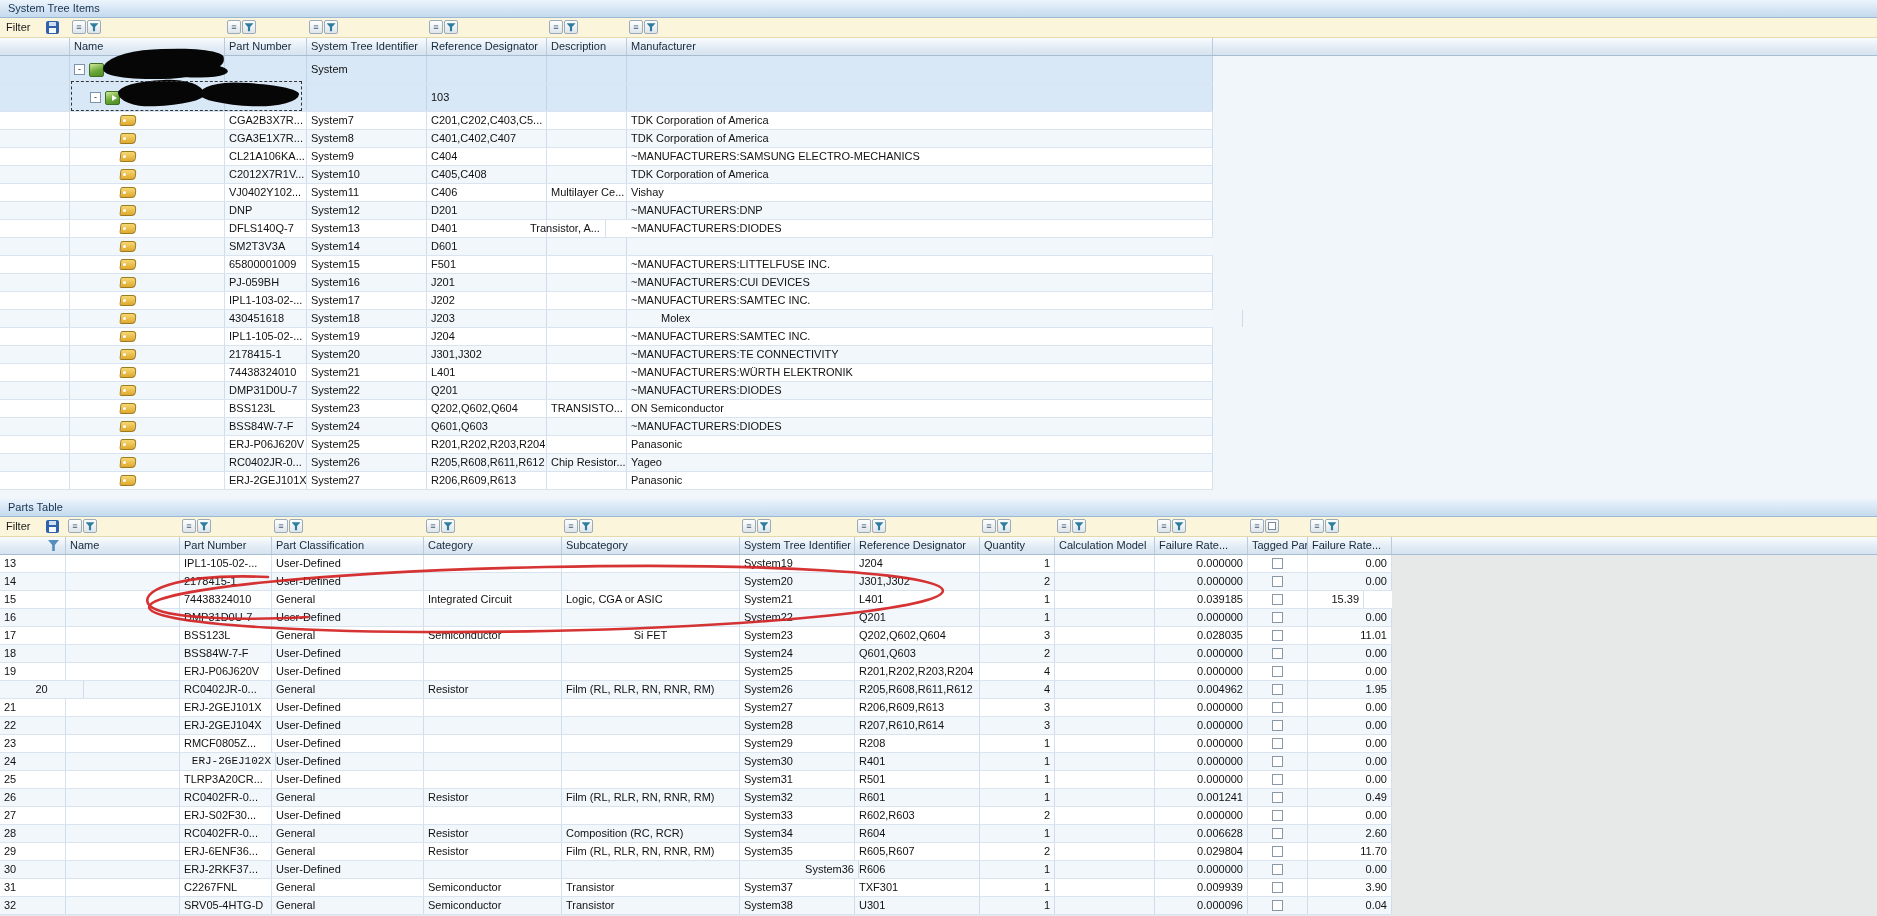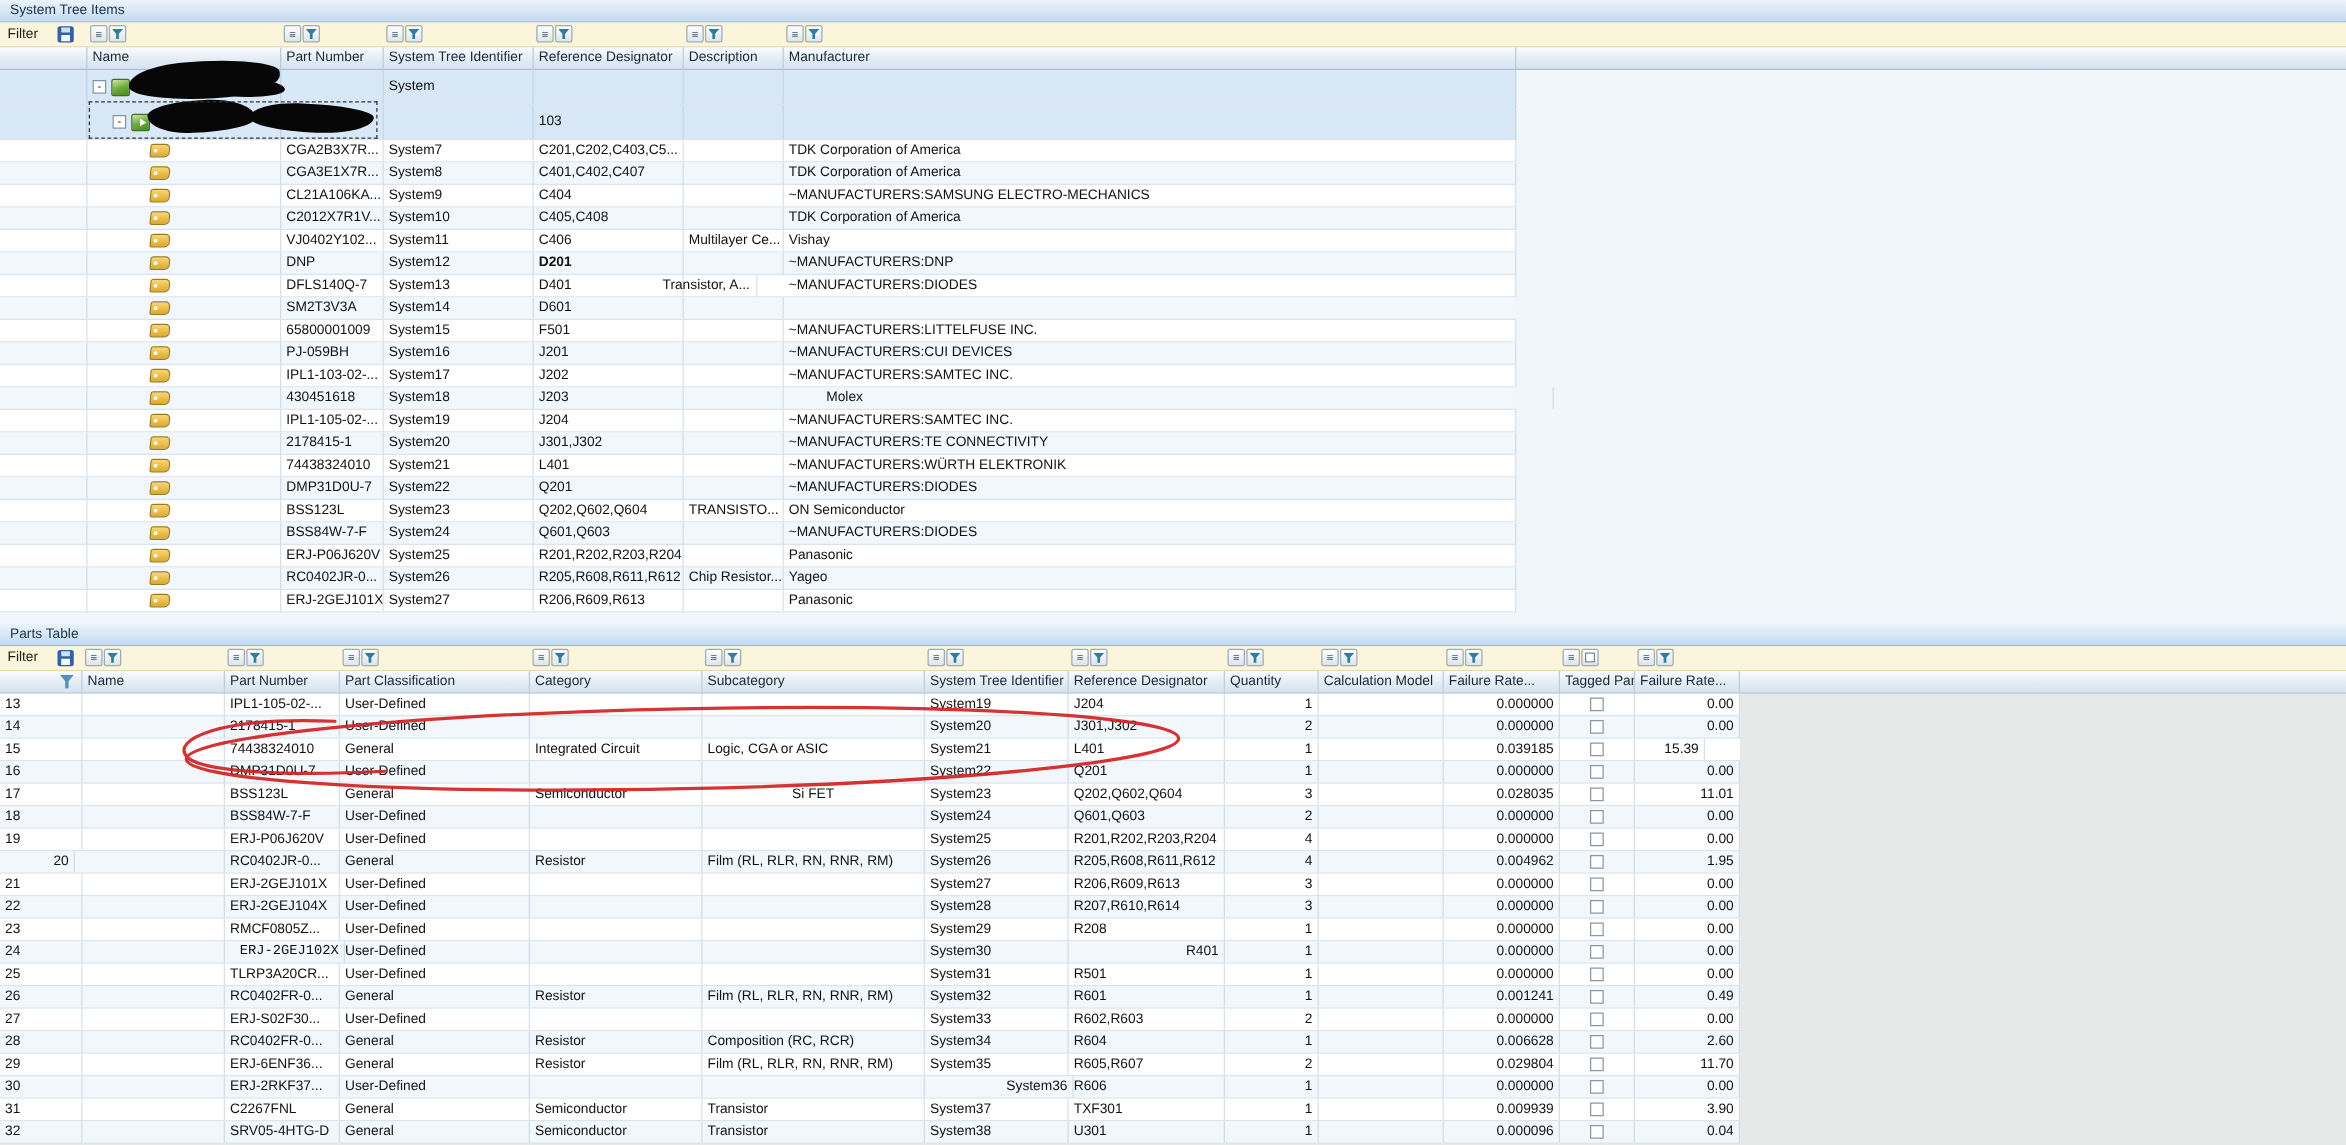--- a/index.html
+++ b/index.html
@@ -187,21 +187,21 @@
         <div class="cell" style="left: 547px; width: 80px; text-align: left;">Multilayer Ce...</div>
         <div class="cell" style="left: 627px; width: 586px; text-align: left;">Vishay</div>
       </div>
       <div class="trow odd" style="top: 146px; height: 18px; width: 1213px;">
         <div class="cell" style="left: 0px; width: 70px; text-align: left;"></div>
         <div class="cell flex" style="left: 70px; width: 155px; text-align: left;">
           <span class="icon-tag" style="margin-left: 46px;"></span>
         </div>
         <div class="cell" style="left: 225px; width: 82px; text-align: left;">DNP</div>
         <div class="cell" style="left: 307px; width: 120px; text-align: left;">System12</div>
-        <div class="cell" style="left: 427px; width: 120px; text-align: left; font-weight: bold;">D201</div>
+        <div class="cell" style="left: 427px; width: 120px; text-align: left;">D201</div>
         <div class="cell" style="left: 547px; width: 80px; text-align: left;"></div>
         <div class="cell" style="left: 627px; width: 586px; text-align: left;">~MANUFACTURERS:DNP</div>
       </div>
       <div class="trow" style="top: 164px; height: 18px; width: 1213px;">
         <div class="cell" style="left: 0px; width: 70px; text-align: left;"></div>
         <div class="cell flex" style="left: 70px; width: 155px; text-align: left;">
           <span class="icon-tag" style="margin-left: 46px;"></span>
         </div>
         <div class="cell" style="left: 225px; width: 82px; text-align: left;">DFLS140Q-7</div>
         <div class="cell" style="left: 307px; width: 120px; text-align: left;">System13</div>
@@ -576,21 +576,21 @@
         <div class="cell" style="left: 855px; width: 125px; text-align: left;">R201,R202,R203,R204</div>
         <div class="cell" style="left: 980px; width: 75px; text-align: right;">4</div>
         <div class="cell" style="left: 1055px; width: 100px; text-align: left;"></div>
         <div class="cell" style="left: 1155px; width: 93px; text-align: right;">0.000000</div>
         <div class="cell" style="left: 1248px; width: 60px; text-align: left; display: flex; align-items: center; justify-content: center;">
           <span class="checkbox"></span>
         </div>
         <div class="cell" style="left: 1308px; width: 84px; text-align: right;">0.00</div>
       </div>
       <div class="trow odd" style="top: 126px; height: 18px; width: 1392px;">
-        <div class="cell" style="left: 0px; width: 60px; text-align: right;">20</div>
+        <div class="cell" style="left: 0px; width: 84px; text-align: center;">20</div>
         <div class="cell" style="left: 66px; width: 114px; text-align: left;"></div>
         <div class="cell" style="left: 180px; width: 92px; text-align: left;">RC0402JR-0...</div>
         <div class="cell" style="left: 272px; width: 152px; text-align: left;">General</div>
         <div class="cell" style="left: 424px; width: 138px; text-align: left;">Resistor</div>
         <div class="cell" style="left: 562px; width: 178px; text-align: left;">Film (RL, RLR, RN, RNR, RM)</div>
         <div class="cell" style="left: 740px; width: 115px; text-align: left;">System26</div>
         <div class="cell" style="left: 855px; width: 125px; text-align: left;">R205,R608,R611,R612</div>
         <div class="cell" style="left: 980px; width: 75px; text-align: right;">4</div>
         <div class="cell" style="left: 1055px; width: 100px; text-align: left;"></div>
         <div class="cell" style="left: 1155px; width: 93px; text-align: right;">0.004962</div>
@@ -651,21 +651,21 @@
         <div class="cell" style="left: 1308px; width: 84px; text-align: right;">0.00</div>
       </div>
       <div class="trow odd" style="top: 198px; height: 18px; width: 1392px;">
         <div class="cell" style="left: 0px; width: 66px; text-align: left;">24</div>
         <div class="cell" style="left: 66px; width: 114px; text-align: left;"></div>
         <div class="cell" style="left: 184px; width: 92px; text-align: right; font-family: Liberation Mono, monospace;">ERJ-2GEJ102X</div>
         <div class="cell" style="left: 272px; width: 152px; text-align: left;">User-Defined</div>
         <div class="cell" style="left: 424px; width: 138px; text-align: left;"></div>
         <div class="cell" style="left: 562px; width: 178px; text-align: left;"></div>
         <div class="cell" style="left: 740px; width: 115px; text-align: left;">System30</div>
-        <div class="cell" style="left: 855px; width: 125px; text-align: right;">R401</div>
+        <div class="cell" style="left: 855px; width: 125px; text-align: left;">R401</div>
         <div class="cell" style="left: 980px; width: 75px; text-align: right;">1</div>
         <div class="cell" style="left: 1055px; width: 100px; text-align: left;"></div>
         <div class="cell" style="left: 1155px; width: 93px; text-align: right;">0.000000</div>
         <div class="cell" style="left: 1248px; width: 60px; text-align: left; display: flex; align-items: center; justify-content: center;">
           <span class="checkbox"></span>
         </div>
         <div class="cell" style="left: 1308px; width: 84px; text-align: right;">0.00</div>
       </div>
       <div class="trow" style="top: 216px; height: 18px; width: 1392px;">
         <div class="cell" style="left: 0px; width: 66px; text-align: left;">25</div>

